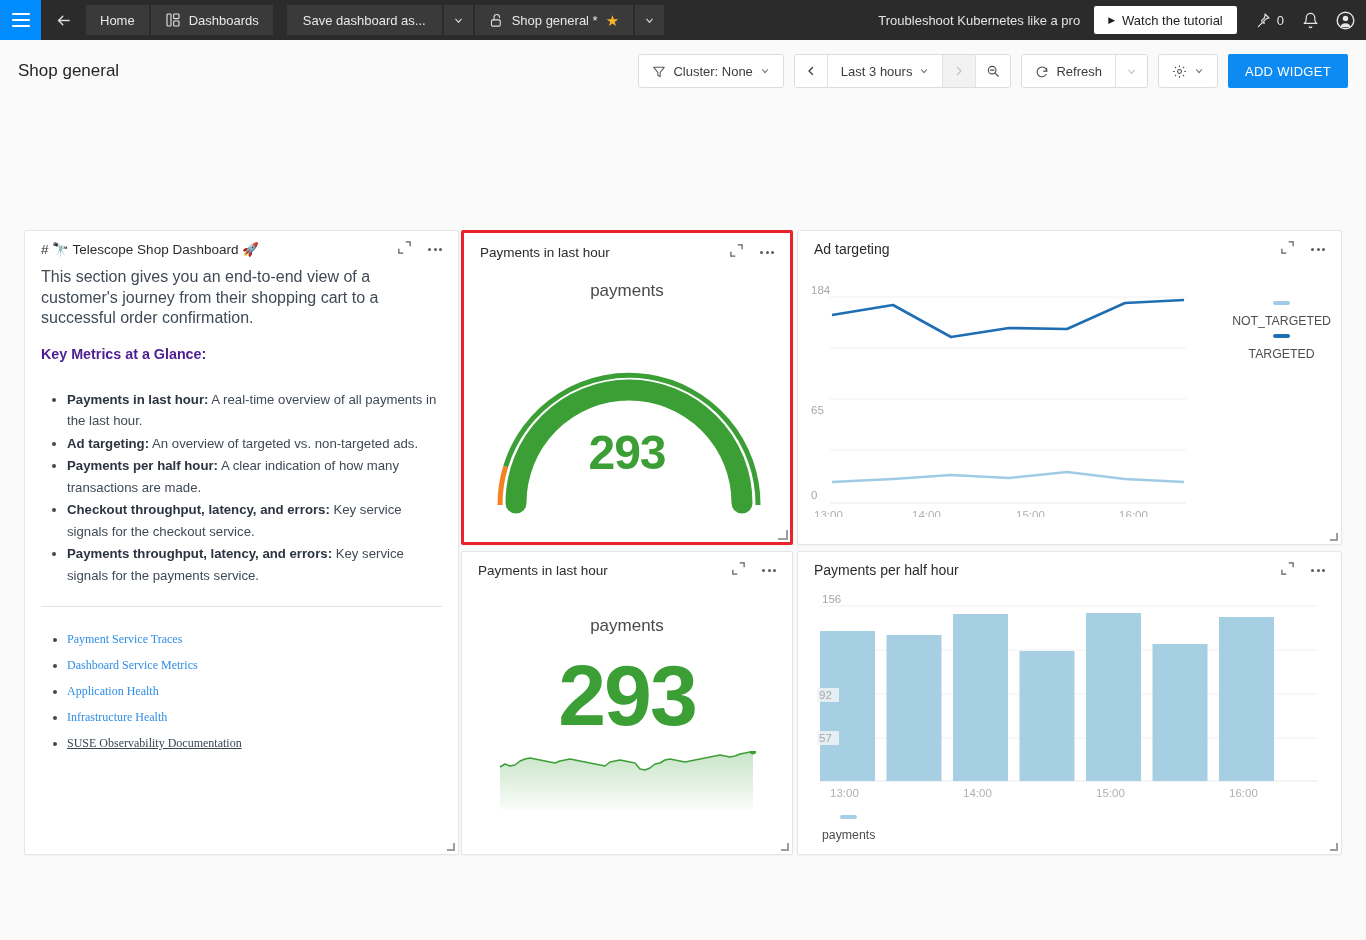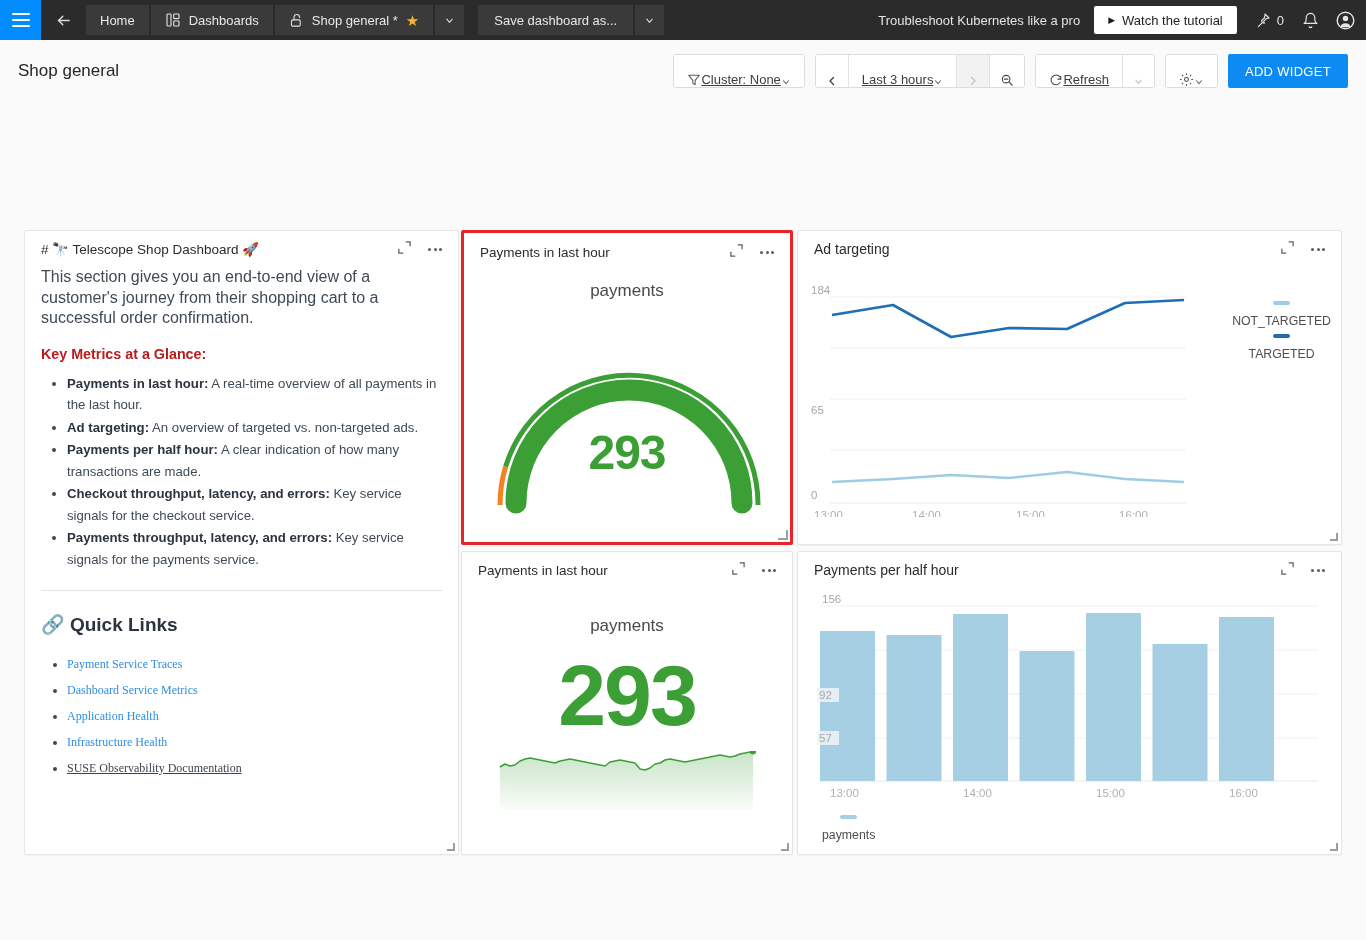--- a/index.html
+++ b/index.html
@@ -83,23 +83,23 @@
   .page-title {
     font-size: 17px; color: #262626; font-weight: 400;
   }
   .toolbar { margin-left: auto; display: flex; align-items: center; gap: 10px; }
   .tb-group {
     display: flex; align-items: stretch; background: #fff;
     border: 1px solid #dcdcdc; border-radius: 3px; height: 34px;
     overflow: hidden;
   }
   .tb-btn {
-    display: flex; align-items: flex-end; 
+    display: flex; align-items: center; gap: 7px;
     padding: 0 13px; font-size: 13px; color: #3c3c3c;
-    cursor: pointer; white-space: nowrap; background: #fff; text-decoration: underline;
+    cursor: pointer; white-space: nowrap; background: #fff;
   }
   .tb-btn.sq { padding: 0 10px; }
   .tb-div { width: 1px; background: #e2e2e2; }
   .tb-btn.disabled { color: #c3c3c3; background: #f2f2f2; cursor: default; }
   .tb-chev { font-size: 9px; color: #6a6a6a; }
   .tb-chev.gray { color: #c3c3c3; }
   .add-widget {
     background: #0d8bf2; color: #ffffff; border: none; height: 34px;
     padding: 0 17px; font-size: 13px; letter-spacing: .3px;
     border-radius: 2px; cursor: pointer; font-family: inherit;
@@ -144,21 +144,21 @@
     width: 6px; height: 6px;
   }
 
   
   .md-body { padding: 0 16px 10px 16px; color: #3a4551; }
   .md-h2 {
     font-size: 19.5px; font-weight: bold; color: #2b3440;
     margin-bottom: 16px; letter-spacing: -.2px;
   }
   .md-p { font-size: 16px; line-height: 20.5px; color: #3f4a56; margin-bottom: 17px; }
-  .md-h3 { font-size: 14.3px; font-weight: bold; color: #b91c1c; margin-bottom: 11px;}
+  .md-h3 { font-size: 14.3px; font-weight: bold; color: #4c1d95; margin-bottom: 27px;}
   .md-ul { list-style: disc; padding-left: 26px; }
   .md-ul li { font-size: 13.2px; line-height: 21.5px; color: #3f4a56; margin-bottom: 1px;}
   .md-ul li b { color: #2b3440; }
   .md-hr { height:1px; background:#e3e3e3; margin: 20px 0 22px 0; }
   .md-h2b { font-size: 19px; font-weight: bold; color: #2b3440; margin-bottom: 18px;}
   .md-links li { margin-bottom: 4.5px; font-size: 12px; font-family: Liberation Serif, serif; }
   .md-links a { color: #2f8de4; text-decoration: none; cursor: pointer;}
   .md-links a.ul { color: #3a4551; text-decoration: underline; }
 
   
@@ -227,44 +227,44 @@
         <svg class="ic" width="16" height="16" viewBox="0 0 24 24" fill="none" stroke="#e2e2e2" stroke-width="1.7">
           <rect x="3" y="3" width="6" height="18" rx="1.3"></rect>
           <rect x="13" y="3" width="8" height="7" rx="1.3"></rect>
           <rect x="13" y="13.5" width="8" height="7.5" rx="1.3"></rect>
         </svg>
       </span>
       <span>Dashboards</span>
     </div>
 
     <div class="crumb-group">
+      <div class="save-as">
+        <span>Save dashboard as...</span>
+      </div>
+      <div class="crumb-sep"></div>
+      <div class="save-as-chev">
+        <svg class="ic" width="11" height="11" viewBox="0 0 24 24" fill="none" stroke="#d8d8d8" stroke-width="2.4" stroke-linecap="round" stroke-linejoin="round">
+          <polyline points="6 9 12 16 18 9"></polyline>
+        </svg>
+      </div>
+    </div>
+
+    <div class="crumb-group">
       <div class="crumb nogap">
         <span>
           <svg class="ic" width="15" height="15" viewBox="0 0 24 24" fill="none" stroke="#e2e2e2" stroke-width="1.7" stroke-linecap="round">
             <rect x="4" y="11" width="14" height="10" rx="2"></rect>
             <path d="M8 11V7a4.5 4.5 0 0 1 9 0"></path>
           </svg>
         </span>
         <span>Shop general *</span>
         <span class="star">★</span>
       </div>
       <div class="crumb-sep"></div>
       <div class="crumb chev">
-        <svg class="ic" width="11" height="11" viewBox="0 0 24 24" fill="none" stroke="#d8d8d8" stroke-width="2.4" stroke-linecap="round" stroke-linejoin="round">
-          <polyline points="6 9 12 16 18 9"></polyline>
-        </svg>
-      </div>
-    </div>
-
-    <div class="crumb-group">
-      <div class="save-as">
-        <span>Save dashboard as...</span>
-      </div>
-      <div class="crumb-sep"></div>
-      <div class="save-as-chev">
         <svg class="ic" width="11" height="11" viewBox="0 0 24 24" fill="none" stroke="#d8d8d8" stroke-width="2.4" stroke-linecap="round" stroke-linejoin="round">
           <polyline points="6 9 12 16 18 9"></polyline>
         </svg>
       </div>
     </div>
   </div>
 
   <div class="topbar-right">
     <span class="tutorial-text">Troubleshoot Kubernetes like a pro</span>
     <div class="watch-btn">
@@ -420,21 +420,20 @@
           <b>Payments per half hour:</b><span> A clear indication of how many transactions are made.</span>
         </li>
         <li>
           <b>Checkout throughput, latency, and errors:</b><span> Key service signals for the checkout service.</span>
         </li>
         <li>
           <b>Payments throughput, latency, and errors:</b><span> Key service signals for the payments service.</span>
         </li>
       </ul>
       <div class="md-hr"></div>
-      <div class="md-h2b">🔗 Quick Links</div>
       <ul class="md-ul md-links">
         <li><a>Payment Service Traces</a></li>
         <li><a>Dashboard Service Metrics</a></li>
         <li><a>Application Health</a></li>
         <li><a>Infrastructure Health</a></li>
         <li><a class="ul">SUSE Observability Documentation</a></li>
       </ul>
     </div>
     <div class="resize-handle l"></div>
   </div>

